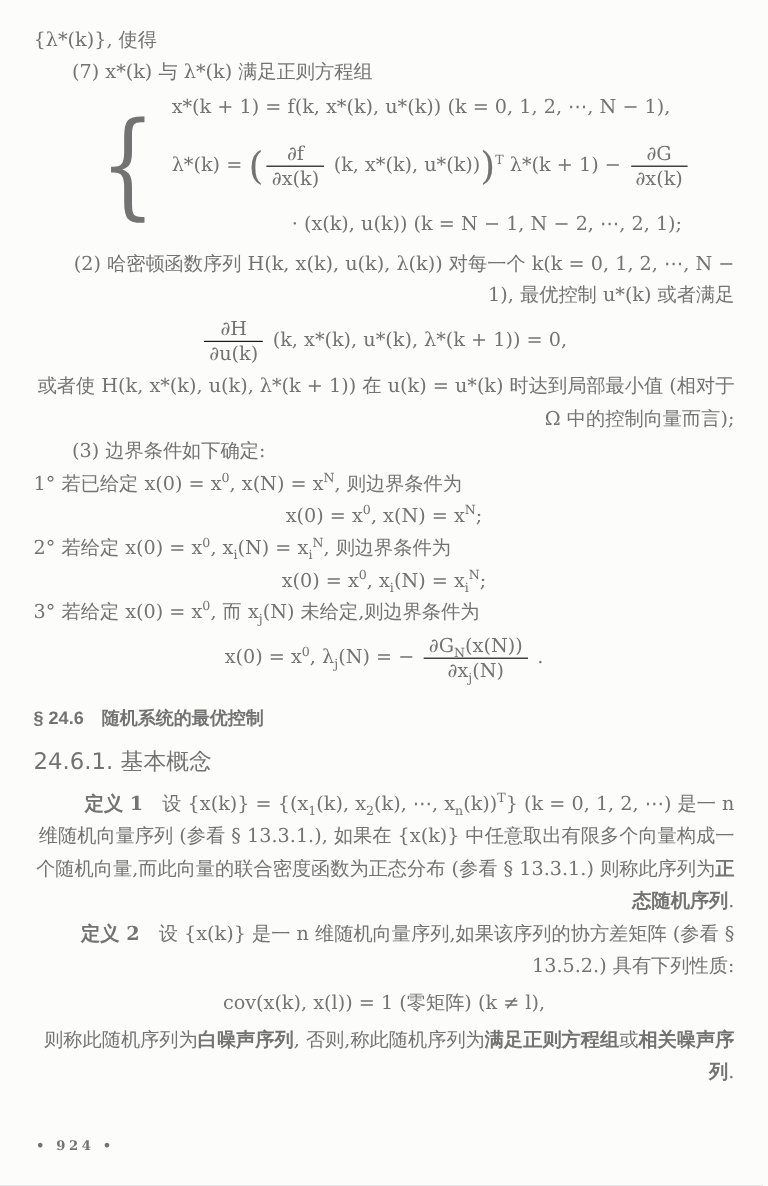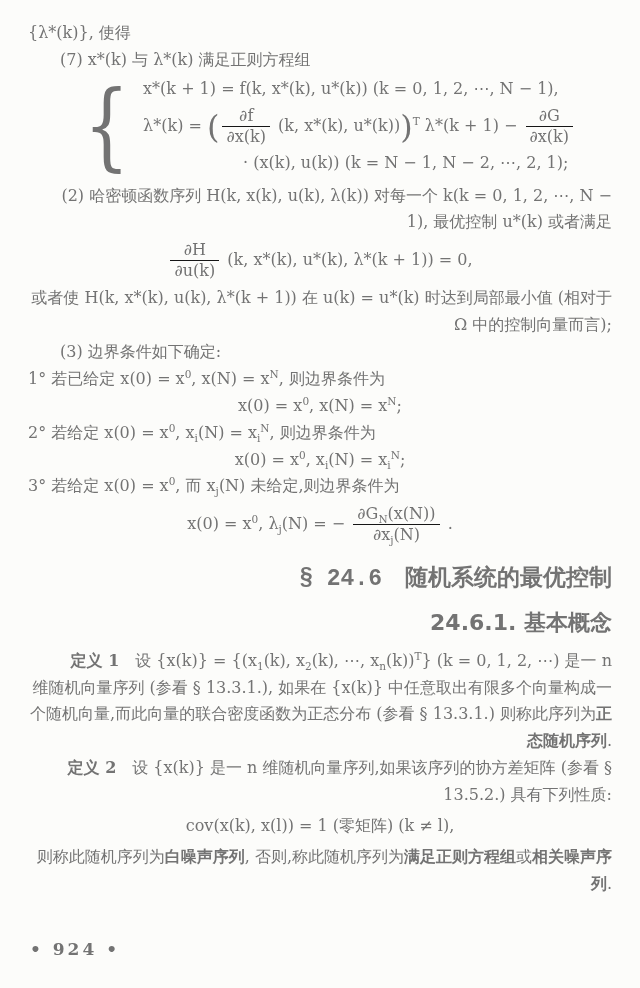--- a/index.html
+++ b/index.html
@@ -16,37 +16,36 @@
   .math-block{margin:4px 0;}
   .bold-run{font-weight:bold;}
   sup,sub{font-size:10.5px;line-height:0;}
   .frac{display:inline-block;vertical-align:middle;text-align:center;line-height:1.25;margin:0 3px;}
   .frac .num,.frac .den{display:block;padding:0 4px;}
   .frac .den{border-top:1.5px solid #161616;}
   .bigparen{font-size:32px;line-height:0;vertical-align:middle;font-weight:400;}
   .system{display:flex;align-items:center;margin:2px 0 6px 48px;}
   .sysbrace{font-size:96px;line-height:0.85;font-weight:400;margin-right:6px;
     font-family:"DejaVu Serif",serif;transform:scaleX(.75);}
-  .syslines{display:flex;flex-direction:column;gap:3px;}
+  .syslines{display:flex;flex-direction:column;gap:15px;}
   .sys-eq3{margin-left:100px;}
   .section-heading{
-    text-align:right;font-weight:bold;font-size:23px;line-height:1.3;
-    font-family:Liberation Mono, monospace;
+    text-align:left;font-weight:bold;font-size:15px;line-height:1.3;
+    font-family:Liberation Sans, sans-serif;
     margin:20px 0 14px 0;
   }
   .subsection-heading{
-    font-weight:bold;font-size:22px;line-height:1.3;
+    font-weight:normal;font-size:19px;line-height:1.3;
     font-family:"DejaVu Sans","Liberation Sans",sans-serif;
     margin:4px 0 10px 0;
-    text-align:right;
   }
   .para{margin:0;text-align:right;}
   .page-number{
     position:absolute;left:30px;bottom:24px;
-    font-weight:bold;font-size:17px;letter-spacing:3px;
+    font-weight:bold;font-size:11px;letter-spacing:3px;
   }
 </style>
 </head>
 <body>
 
 <div class="page">
 
   <p class="line">{λ*(k)}, 使得</p>
 
   <p class="line indent">(7) x*(k) 与 λ*(k) 满足正则方程组</p>

